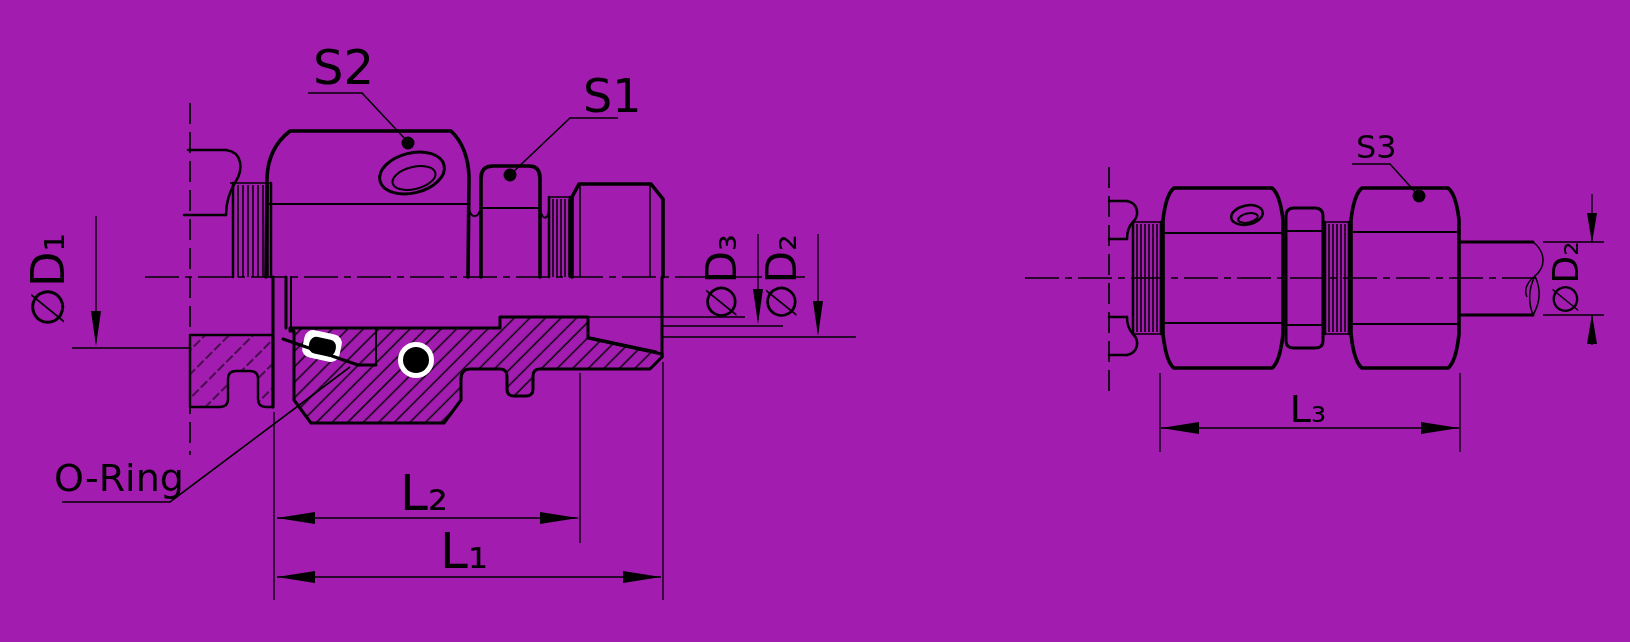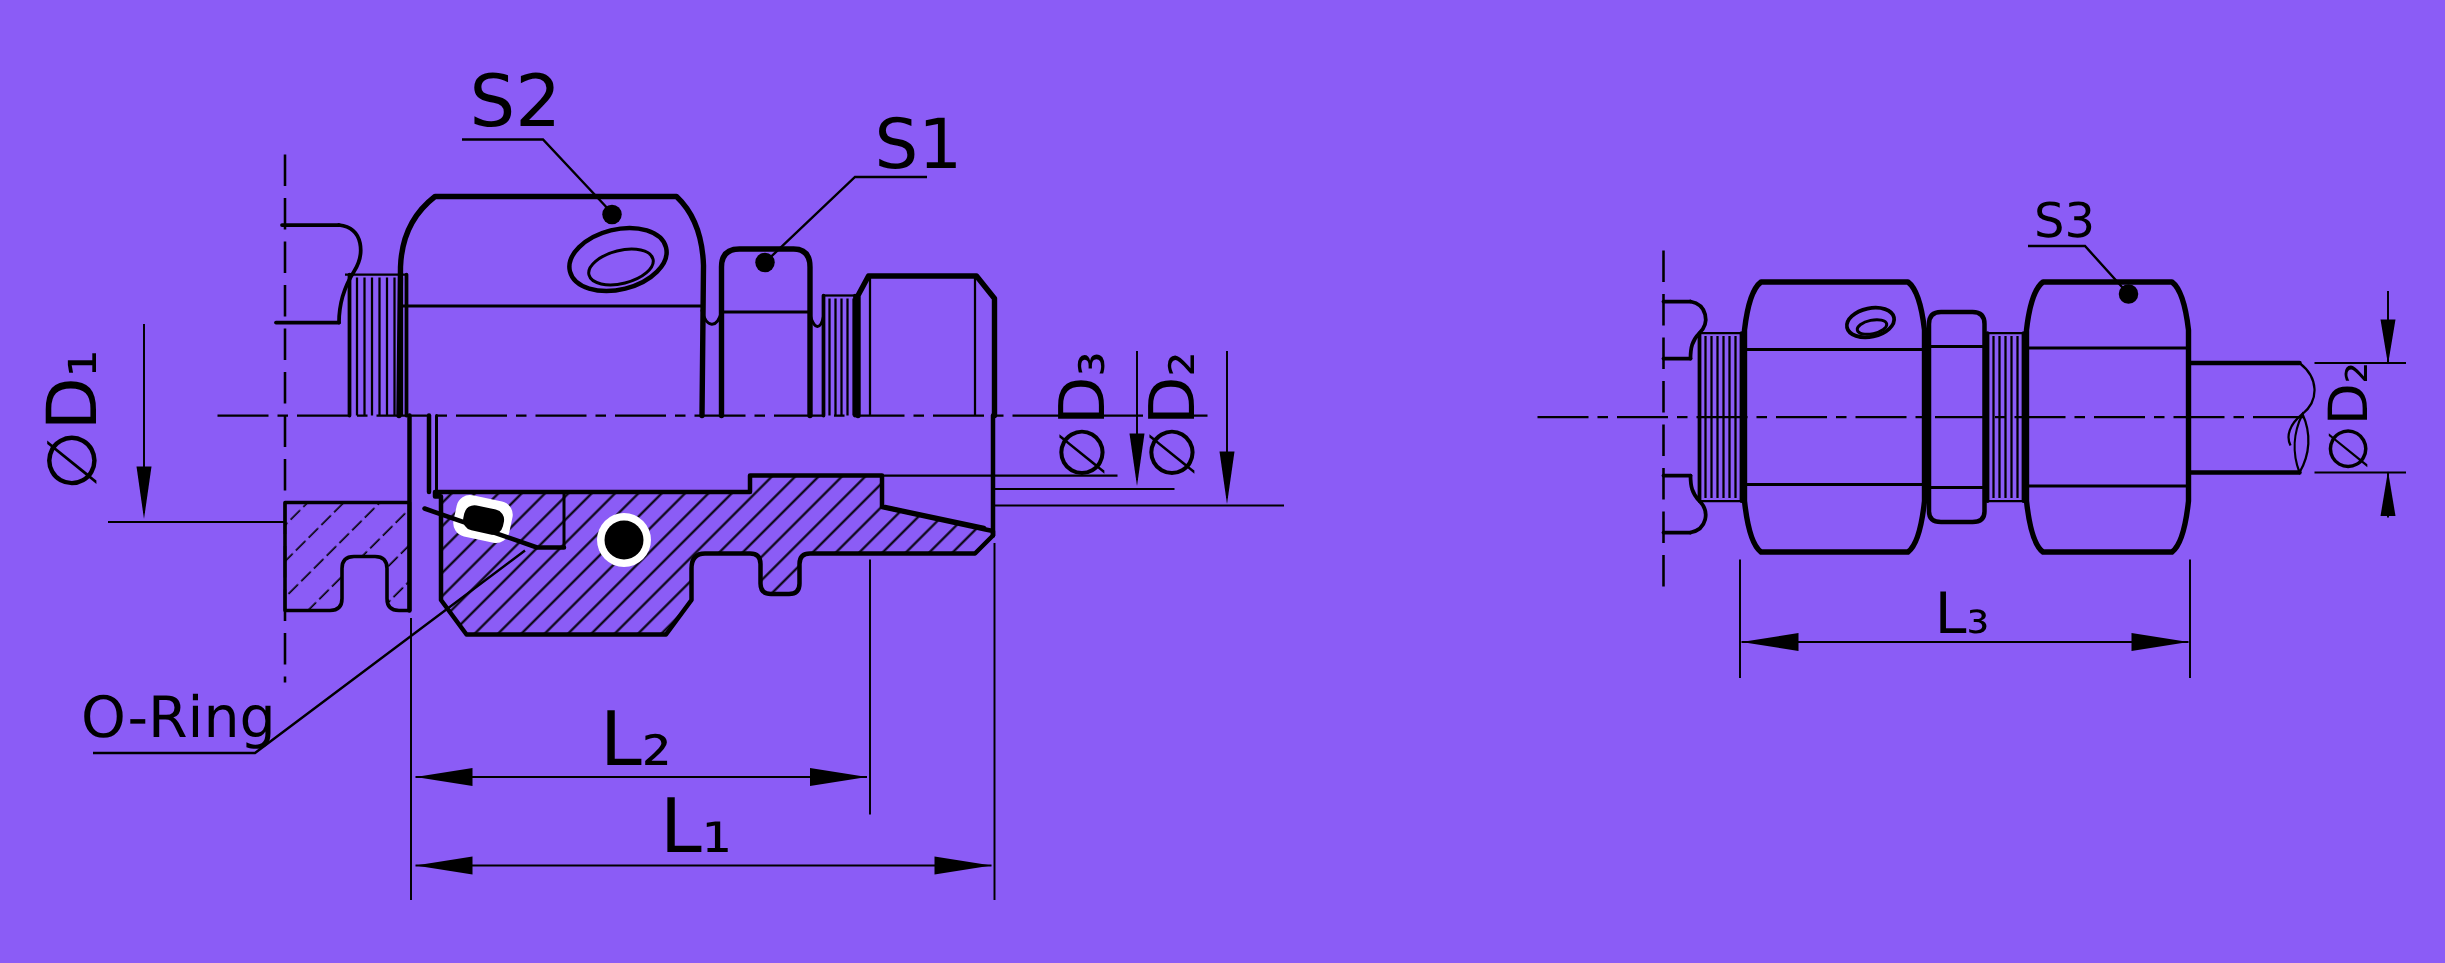--- a/index.html
+++ b/index.html
@@ -1,16 +1,16 @@
 <!DOCTYPE html>
 <html><head>
 <meta charset="utf-8">
 <style>
   html,body{margin:0;padding:0;background:#ffffff;}
-  .canvas{width:1630px;height:642px;background:#8b5cf6;overflow:hidden;}
+  .canvas{width:1630px;height:642px;background:#a21caf;overflow:hidden;}
   svg{display:block;}
   svg text{fill:#000;font-family:"DejaVu Sans","Liberation Sans",sans-serif;}
   .xthick{stroke:#000;stroke-width:3.6;fill:none;stroke-linecap:round;stroke-linejoin:round;}
   .thick{stroke:#000;stroke-width:3.0;fill:none;stroke-linecap:round;stroke-linejoin:round;}
   .med2{stroke:#000;stroke-width:2.5;fill:none;stroke-linecap:round;}
   .med{stroke:#000;stroke-width:2.0;fill:none;stroke-linecap:round;}
   .thin{stroke:#000;stroke-width:1.5;fill:none;}
   .dim{stroke:#000;stroke-width:1.3;fill:none;}
   .cl{stroke:#000;stroke-width:1.5;fill:none;stroke-dasharray:34 6 7 6;}
   .dash{stroke:#000;stroke-width:1.7;fill:none;stroke-dasharray:21 8;}

